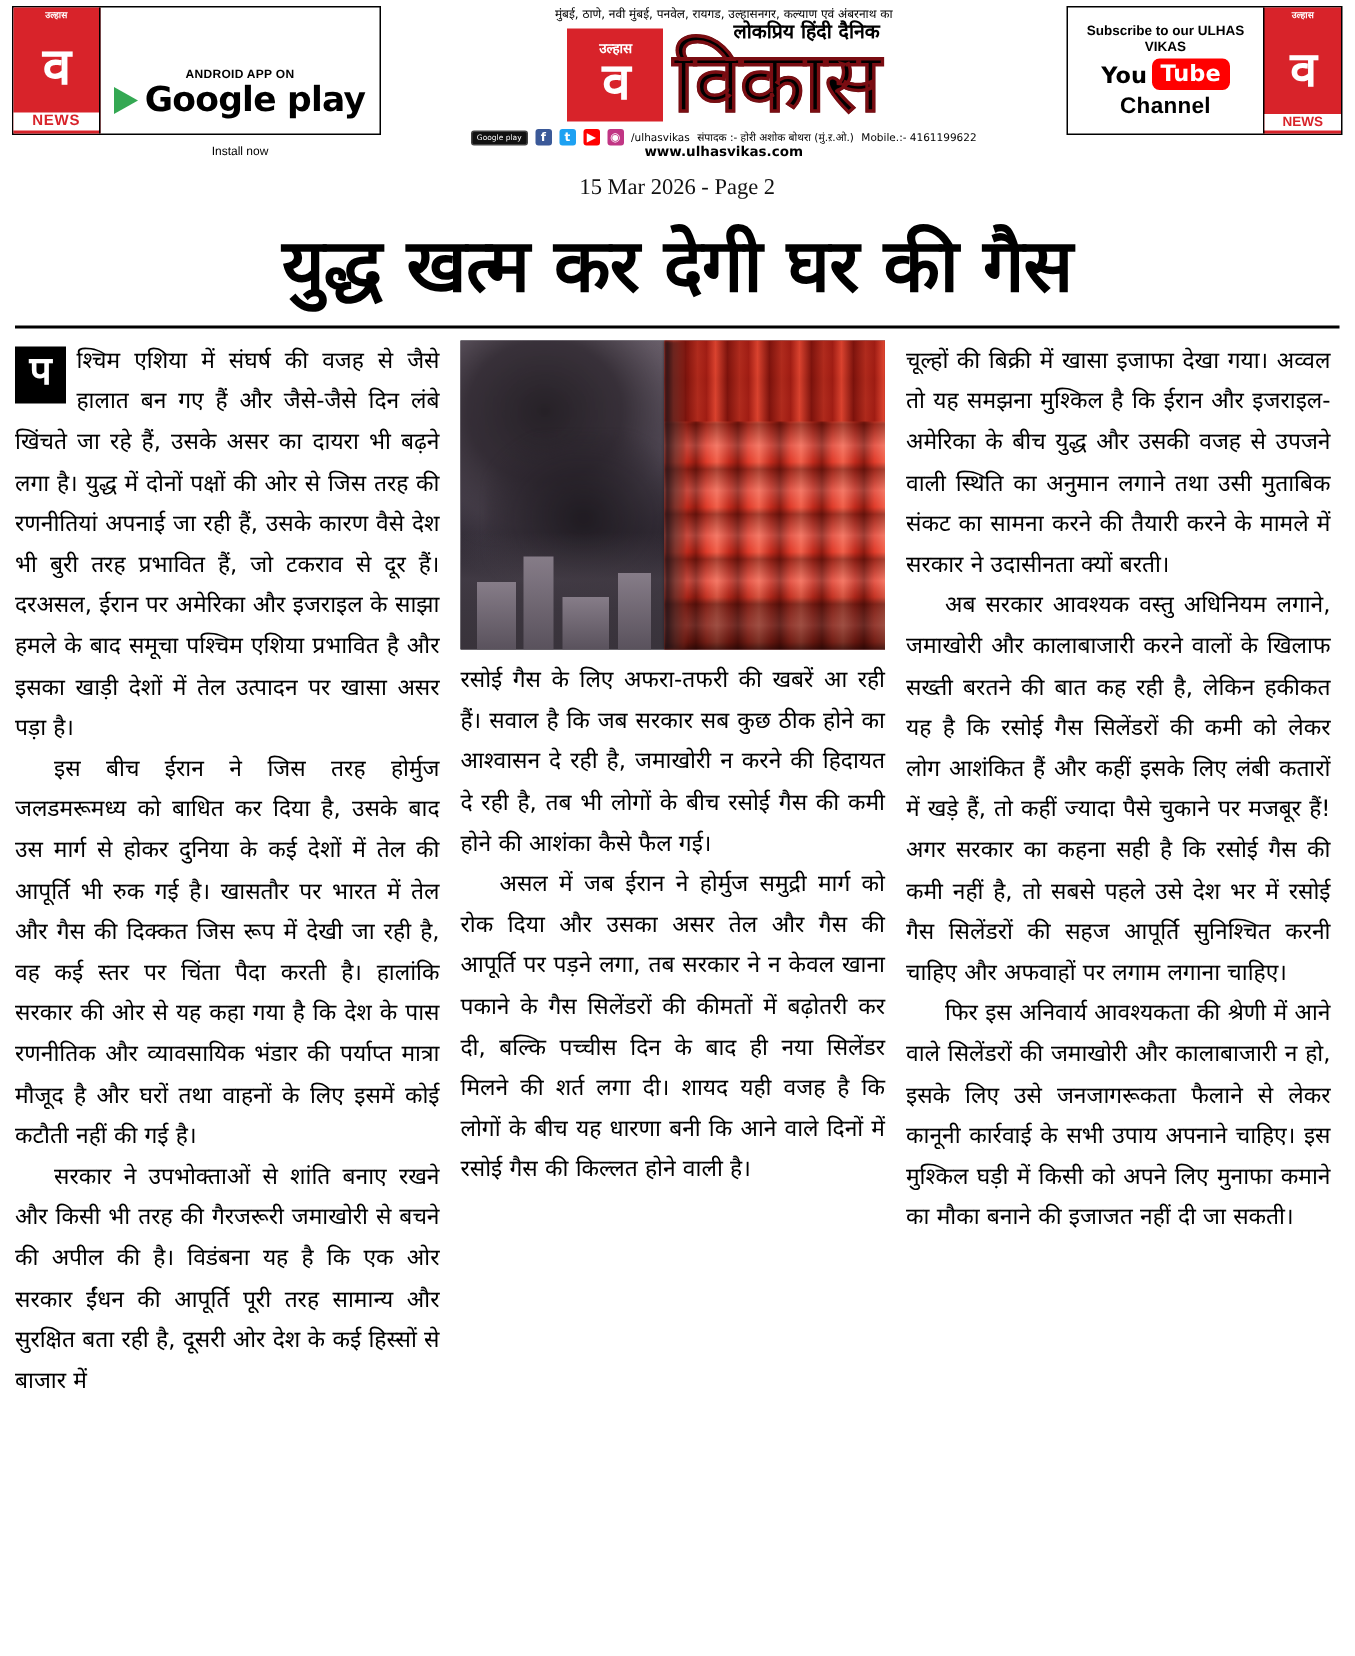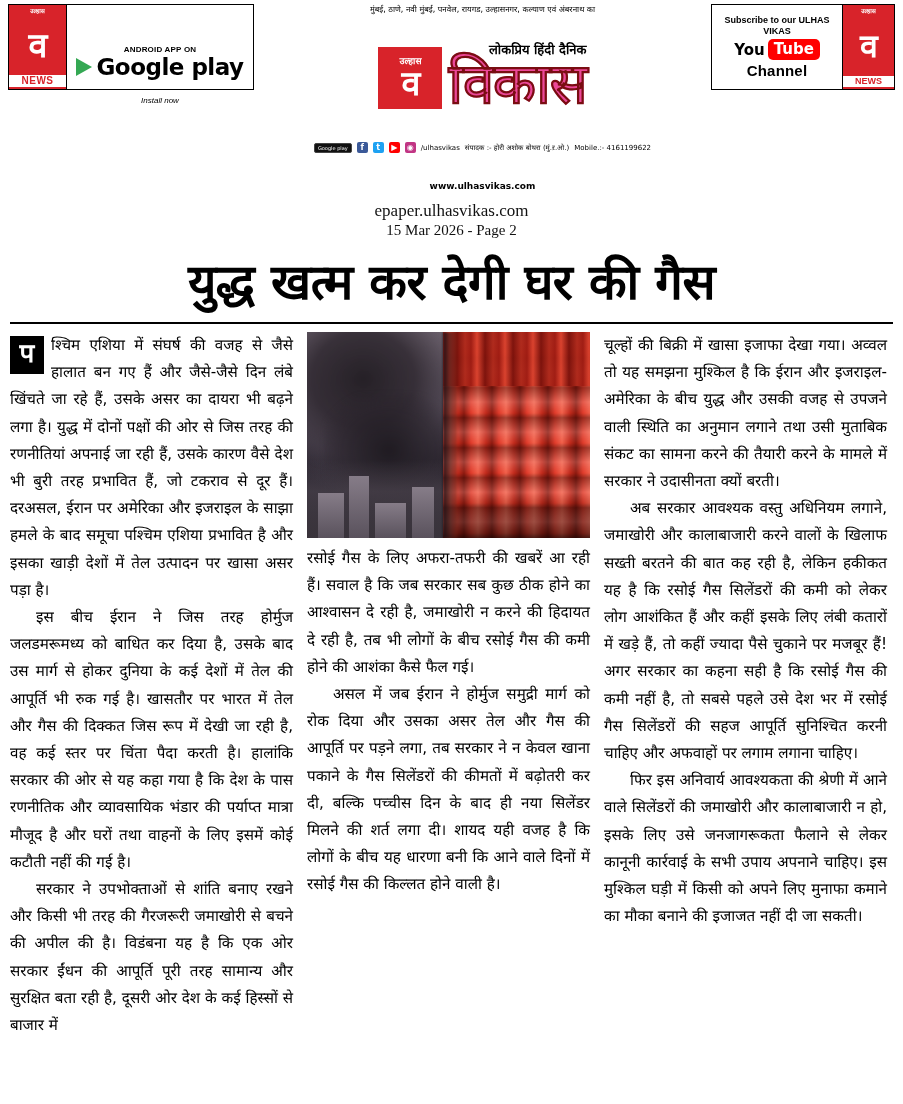--- a/index.html
+++ b/index.html
@@ -110,31 +110,29 @@
   .gplay-word {
     font-family: "DejaVu Sans", sans-serif;
     font-size: 23px;
     line-height: 24px;
     font-weight: bold;
     letter-spacing: -0.5px;
   }
   .gplay-install {
     font-size: 8px;
     margin-top: 17px;
-    font-style: italic;
   }
 
   
   .mh-center {
     flex: 1;
     display: flex;
     flex-direction: column;
     align-items: center;
     min-width: 0;
-    gap: 28px;
   }
   .mh-topline {
     font-size: 8px;
     line-height: 10px;
     text-align: center;
     font-family: "DejaVu Sans", sans-serif;
     padding-top: 1px;
     white-space: nowrap;
   }
   .mh-title-row {
@@ -178,21 +176,21 @@
     font-weight: bold;
     line-height: 14px;
     align-self: flex-end;
     margin-bottom: -2px;
   }
   .mh-masthead-name {
     font-family: Liberation Serif, serif;
     font-size: 56px;
     line-height: 58px;
     font-weight: bold;
-    color: #ec4899;
+    color: #000000;
     letter-spacing: -1px;
     -webkit-text-stroke: 0.5px #7a0d12;
   }
   .mh-bottomline {
     display: flex;
     align-items: center;
     justify-content: center;
     gap: 5px;
     font-size: 7px;
     line-height: 10px;
@@ -515,21 +513,20 @@
         <div class="uv-top">उल्हास</div>
         <div class="uv-v">व</div>
         <div class="uv-news-word">NEWS</div>
       </div>
     </div>
 
   </div>
 </div>
 
 <div class="epaper-meta">
-  <div class="epaper-url">epaper.ulhasvikas.com</div>
   <div class="epaper-date">15 Mar 2026 - Page 2</div>
 </div>
 
 <div class="headline">युद्ध खत्म कर देगी  घर की गैस</div>
 <div class="rule"></div>
 
 <div class="article">
 
   <div class="col">
     <p class="dropcap-para">

